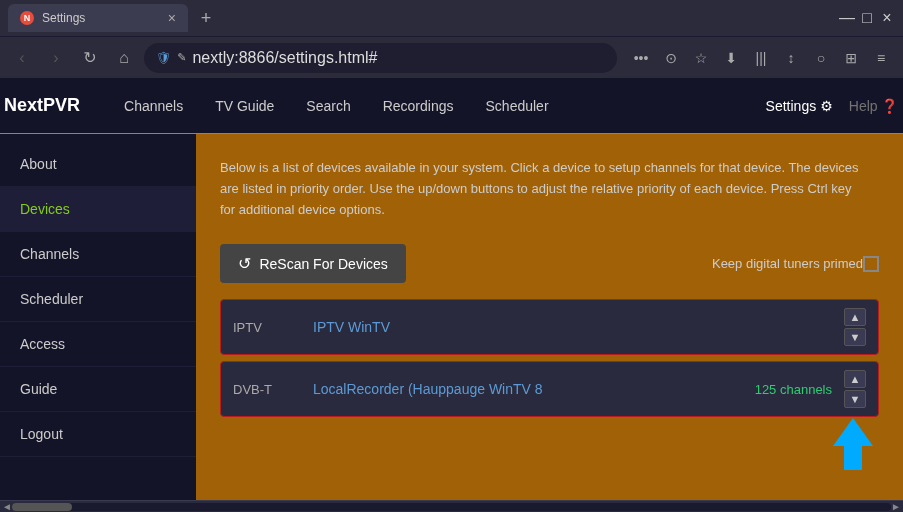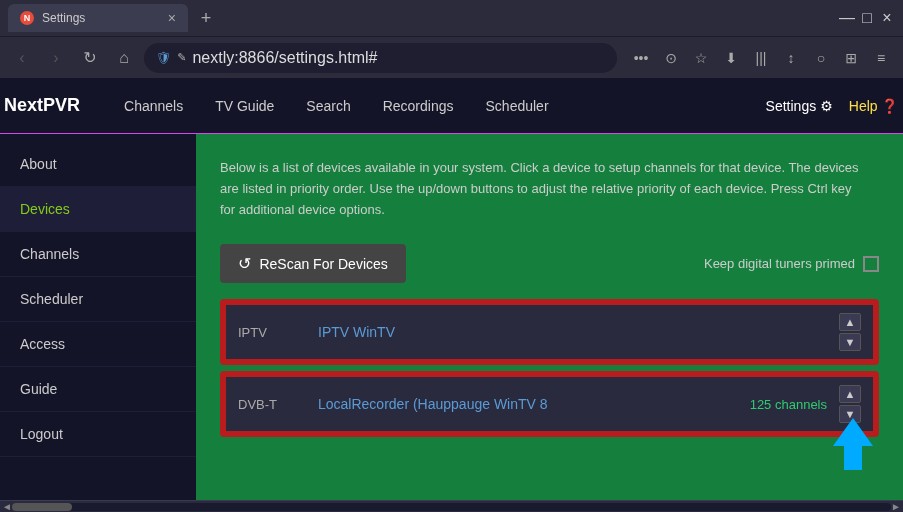--- a/index.html
+++ b/index.html
@@ -28,41 +28,41 @@
 
     
     .app-container { display: flex; flex-direction: column; height: calc(512px - 78px); background: #1a1a2e; }
     .app-header { background: #141428; display: flex; align-items: center; padding: 0 4px; height: 56px; border-bottom: 1px solid #d946ef; }
     .app-logo { color: white; font-size: 18px; font-weight: bold; margin-right: 30px; }
     .app-nav { display: flex; gap: 4px; flex: 1; }
     .nav-item { color: #ccc; font-size: 14px; padding: 6px 14px; cursor: pointer; border-radius: 4px; text-decoration: none; }
     .nav-settings { margin-left: auto; display: flex; align-items: center; gap: 16px; }
     .settings-link { color: #ccc; font-size: 14px; display: flex; align-items: center; gap: 4px; cursor: pointer; }
     .settings-link.active { color: white; }
-    .help-link { color: #fde047; font-size: 14px; display: flex; align-items: center; gap: 4px; cursor: pointer; }
+    .help-link { color: #737373; font-size: 14px; display: flex; align-items: center; gap: 4px; cursor: pointer; }
 
     .main-layout { display: flex; flex: 1; overflow: hidden; justify-content: flex-end; }
 
     
     .sidebar { width: 196px; background: #141428; flex-shrink: 0; padding-top: 8px; }
     .sidebar-item { padding: 14px 20px; color: #ccc; font-size: 14px; cursor: pointer; border-bottom: 1px solid #1e1e38; }
     .sidebar-item.active { background: #1e1e38; color: #84cc16; }
 
     
-    .content { flex: 1; background: #15803d; padding: 24px; overflow-y: auto; position: relative; }
+    .content { flex: 1; background: #a16207; padding: 24px; overflow-y: auto; position: relative; }
     .description { color: #ccc; font-size: 13px; line-height: 1.6; margin-bottom: 24px; max-width: 640px; }
 
     .actions-row { display: flex; align-items: center; justify-content: space-between; margin-bottom: 16px; }
     .rescan-btn { background: #444; border: none; color: white; padding: 10px 18px; border-radius: 4px; cursor: pointer; font-size: 14px; display: flex; align-items: center; gap: 8px; }
     .rescan-icon { font-size: 16px; }
 
-    .keep-tuners { display: flex; align-items: center; gap: 8px; color: #ccc; font-size: 13px; }
+    .keep-tuners { display: flex; align-items: center; color: #ccc; font-size: 13px; }
     .keep-checkbox { width: 16px; height: 16px; border: 2px solid #888; background: transparent; cursor: pointer; }
 
-    .device-row { display: flex; align-items: center; background: #2a2a3e; border: 6px solid #b91c1c; margin-bottom: 6px; border-radius: 4px; padding: 8px 12px; }
+    .device-row { display: flex; align-items: center; background: #2a2a3e; border: 1px solid #b91c1c; margin-bottom: 6px; border-radius: 4px; padding: 8px 12px; }
     .device-type { color: #aaa; font-size: 13px; width: 80px; flex-shrink: 0; }
     .device-name { color: #5b9bd5; font-size: 14px; flex: 1; cursor: pointer; }
     .device-channels { color: #2ecc71; font-size: 13px; margin-right: 12px; }
     .device-arrows { display: flex; flex-direction: column; gap: 2px; }
     .arrow-btn { background: #3a3a52; border: 1px solid #555; color: #ccc; cursor: pointer; width: 22px; height: 18px; display: flex; align-items: center; justify-content: center; font-size: 11px; border-radius: 2px; }
 
     
     .bottom-scrollbar { height: 12px; background: #2a2a3e; border-top: 1px solid #3a3a50; display: flex; align-items: center; padding: 0 2px; }
     .scrollbar-track { flex: 1; height: 8px; background: #1a1a2e; border-radius: 4px; position: relative; }
     .scrollbar-thumb { position: absolute; left: 0; width: 60px; height: 100%; background: #555; border-radius: 4px; }

